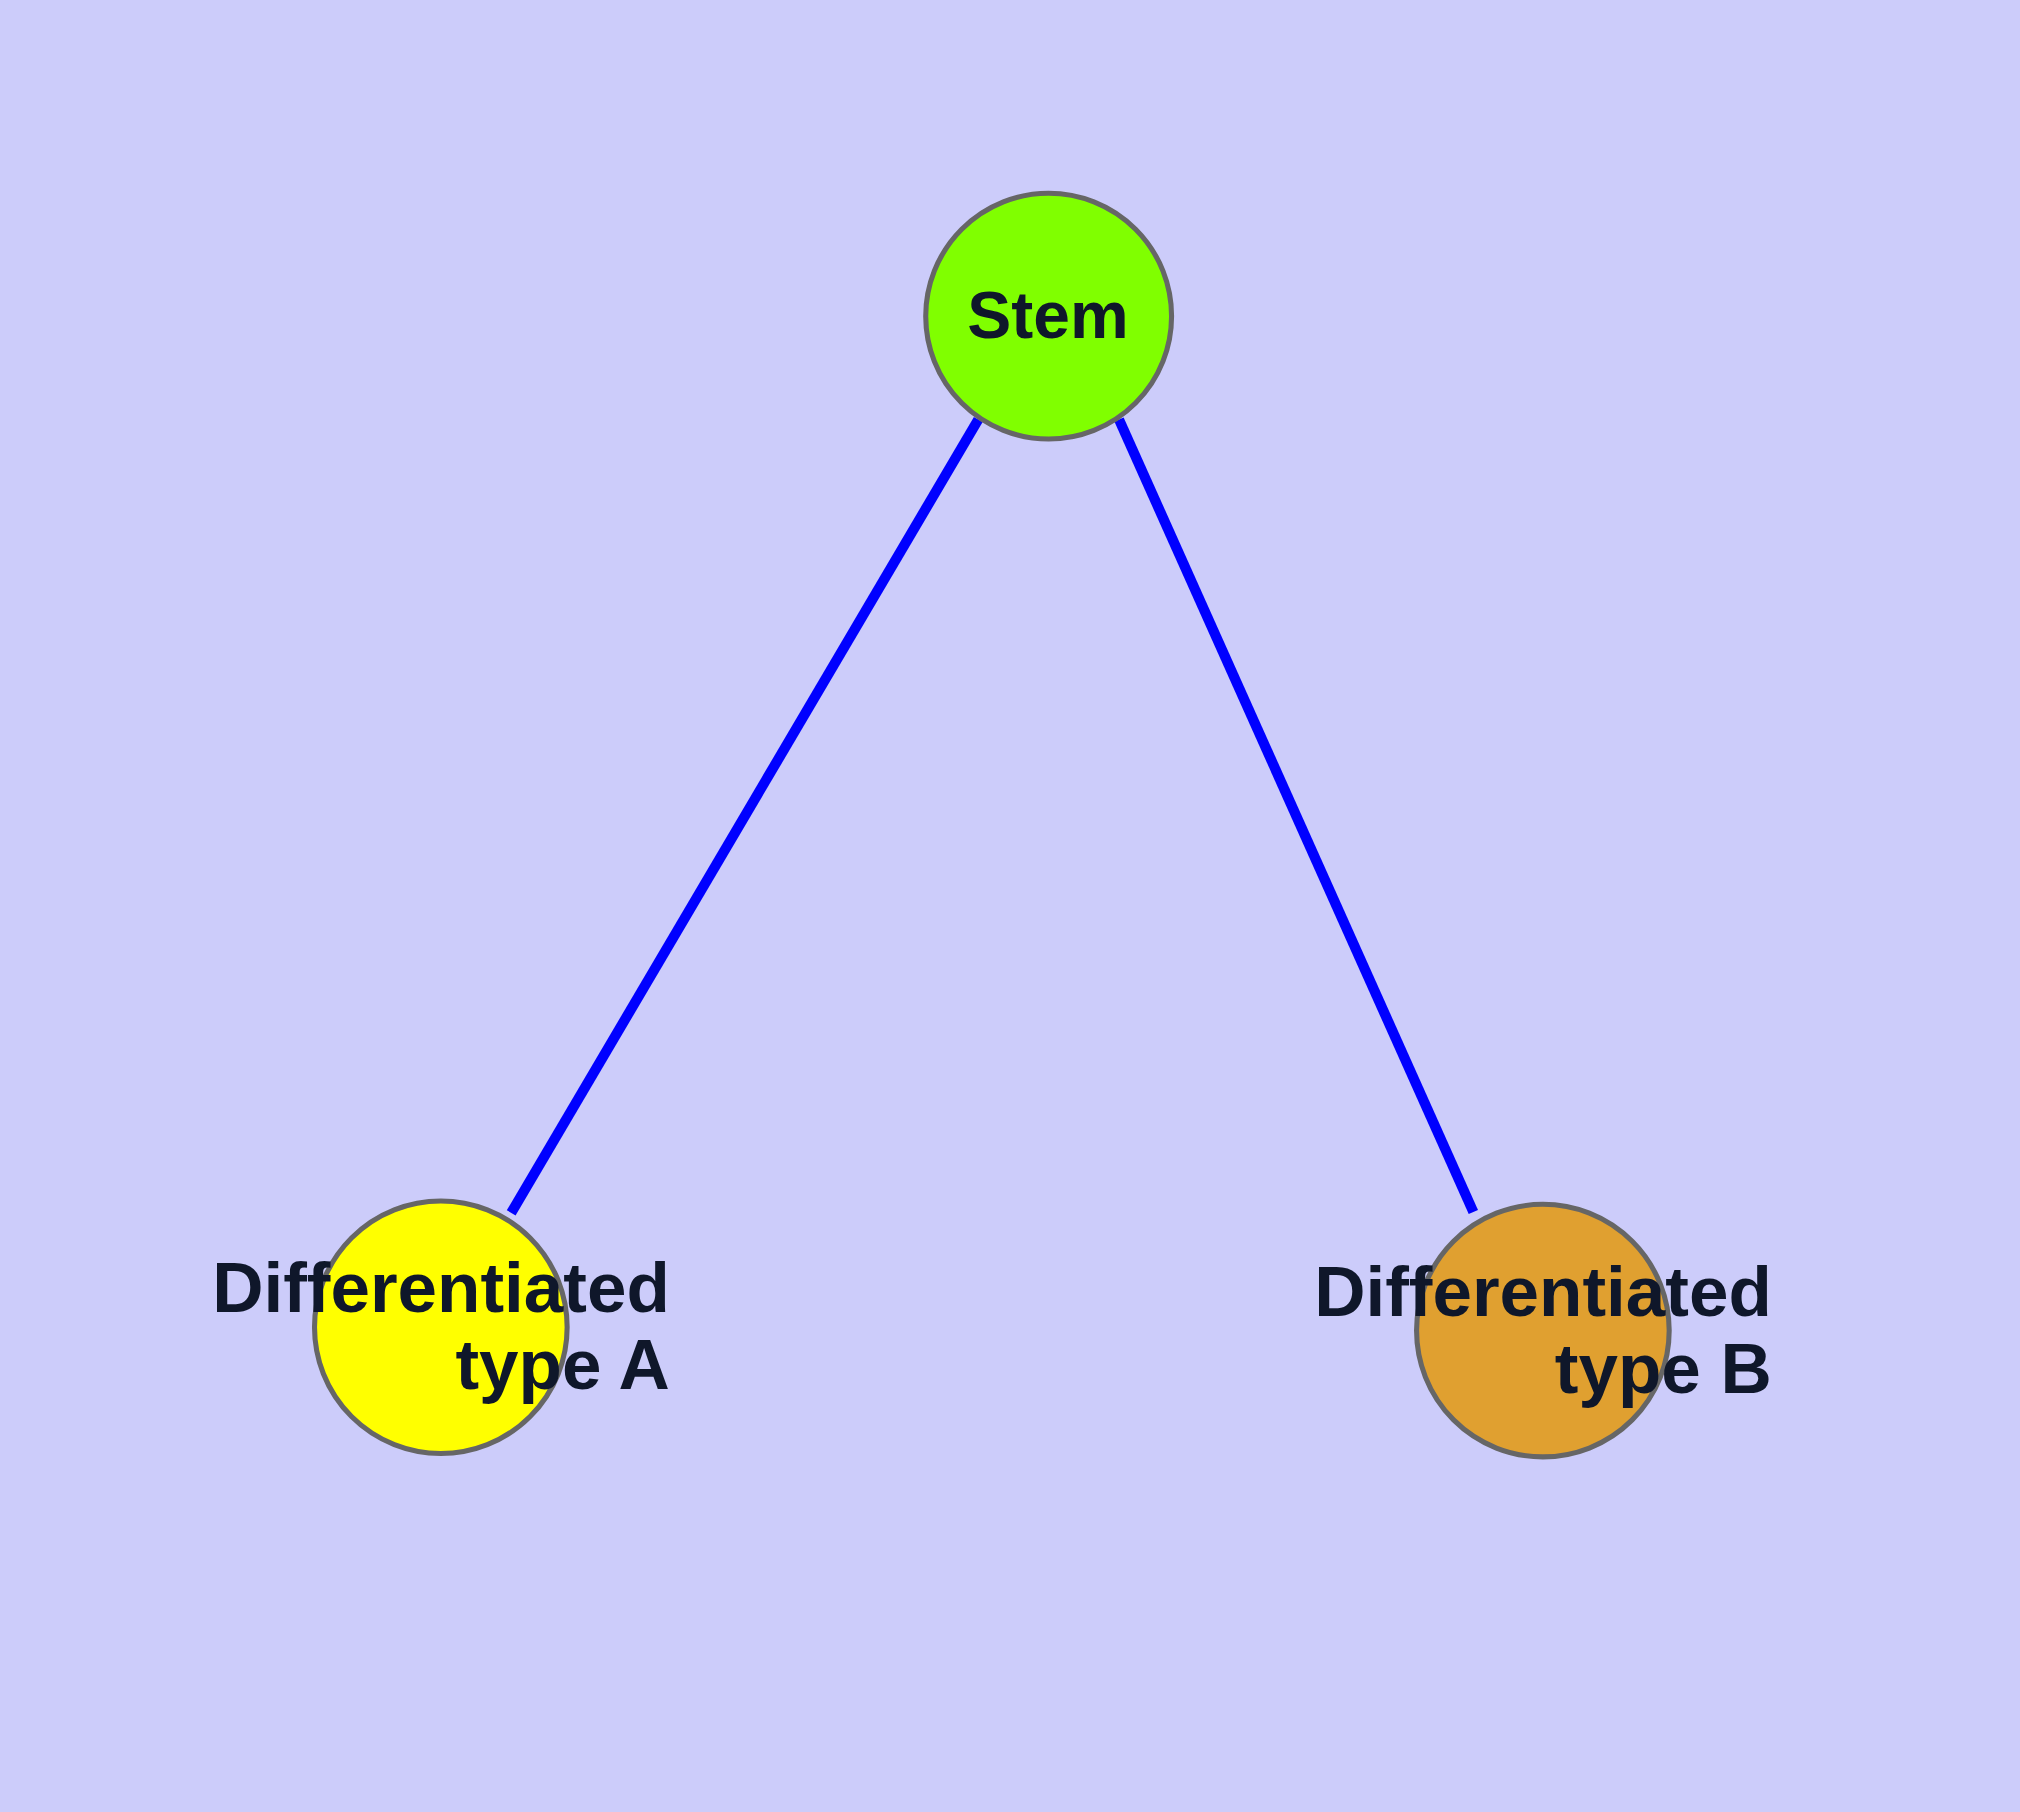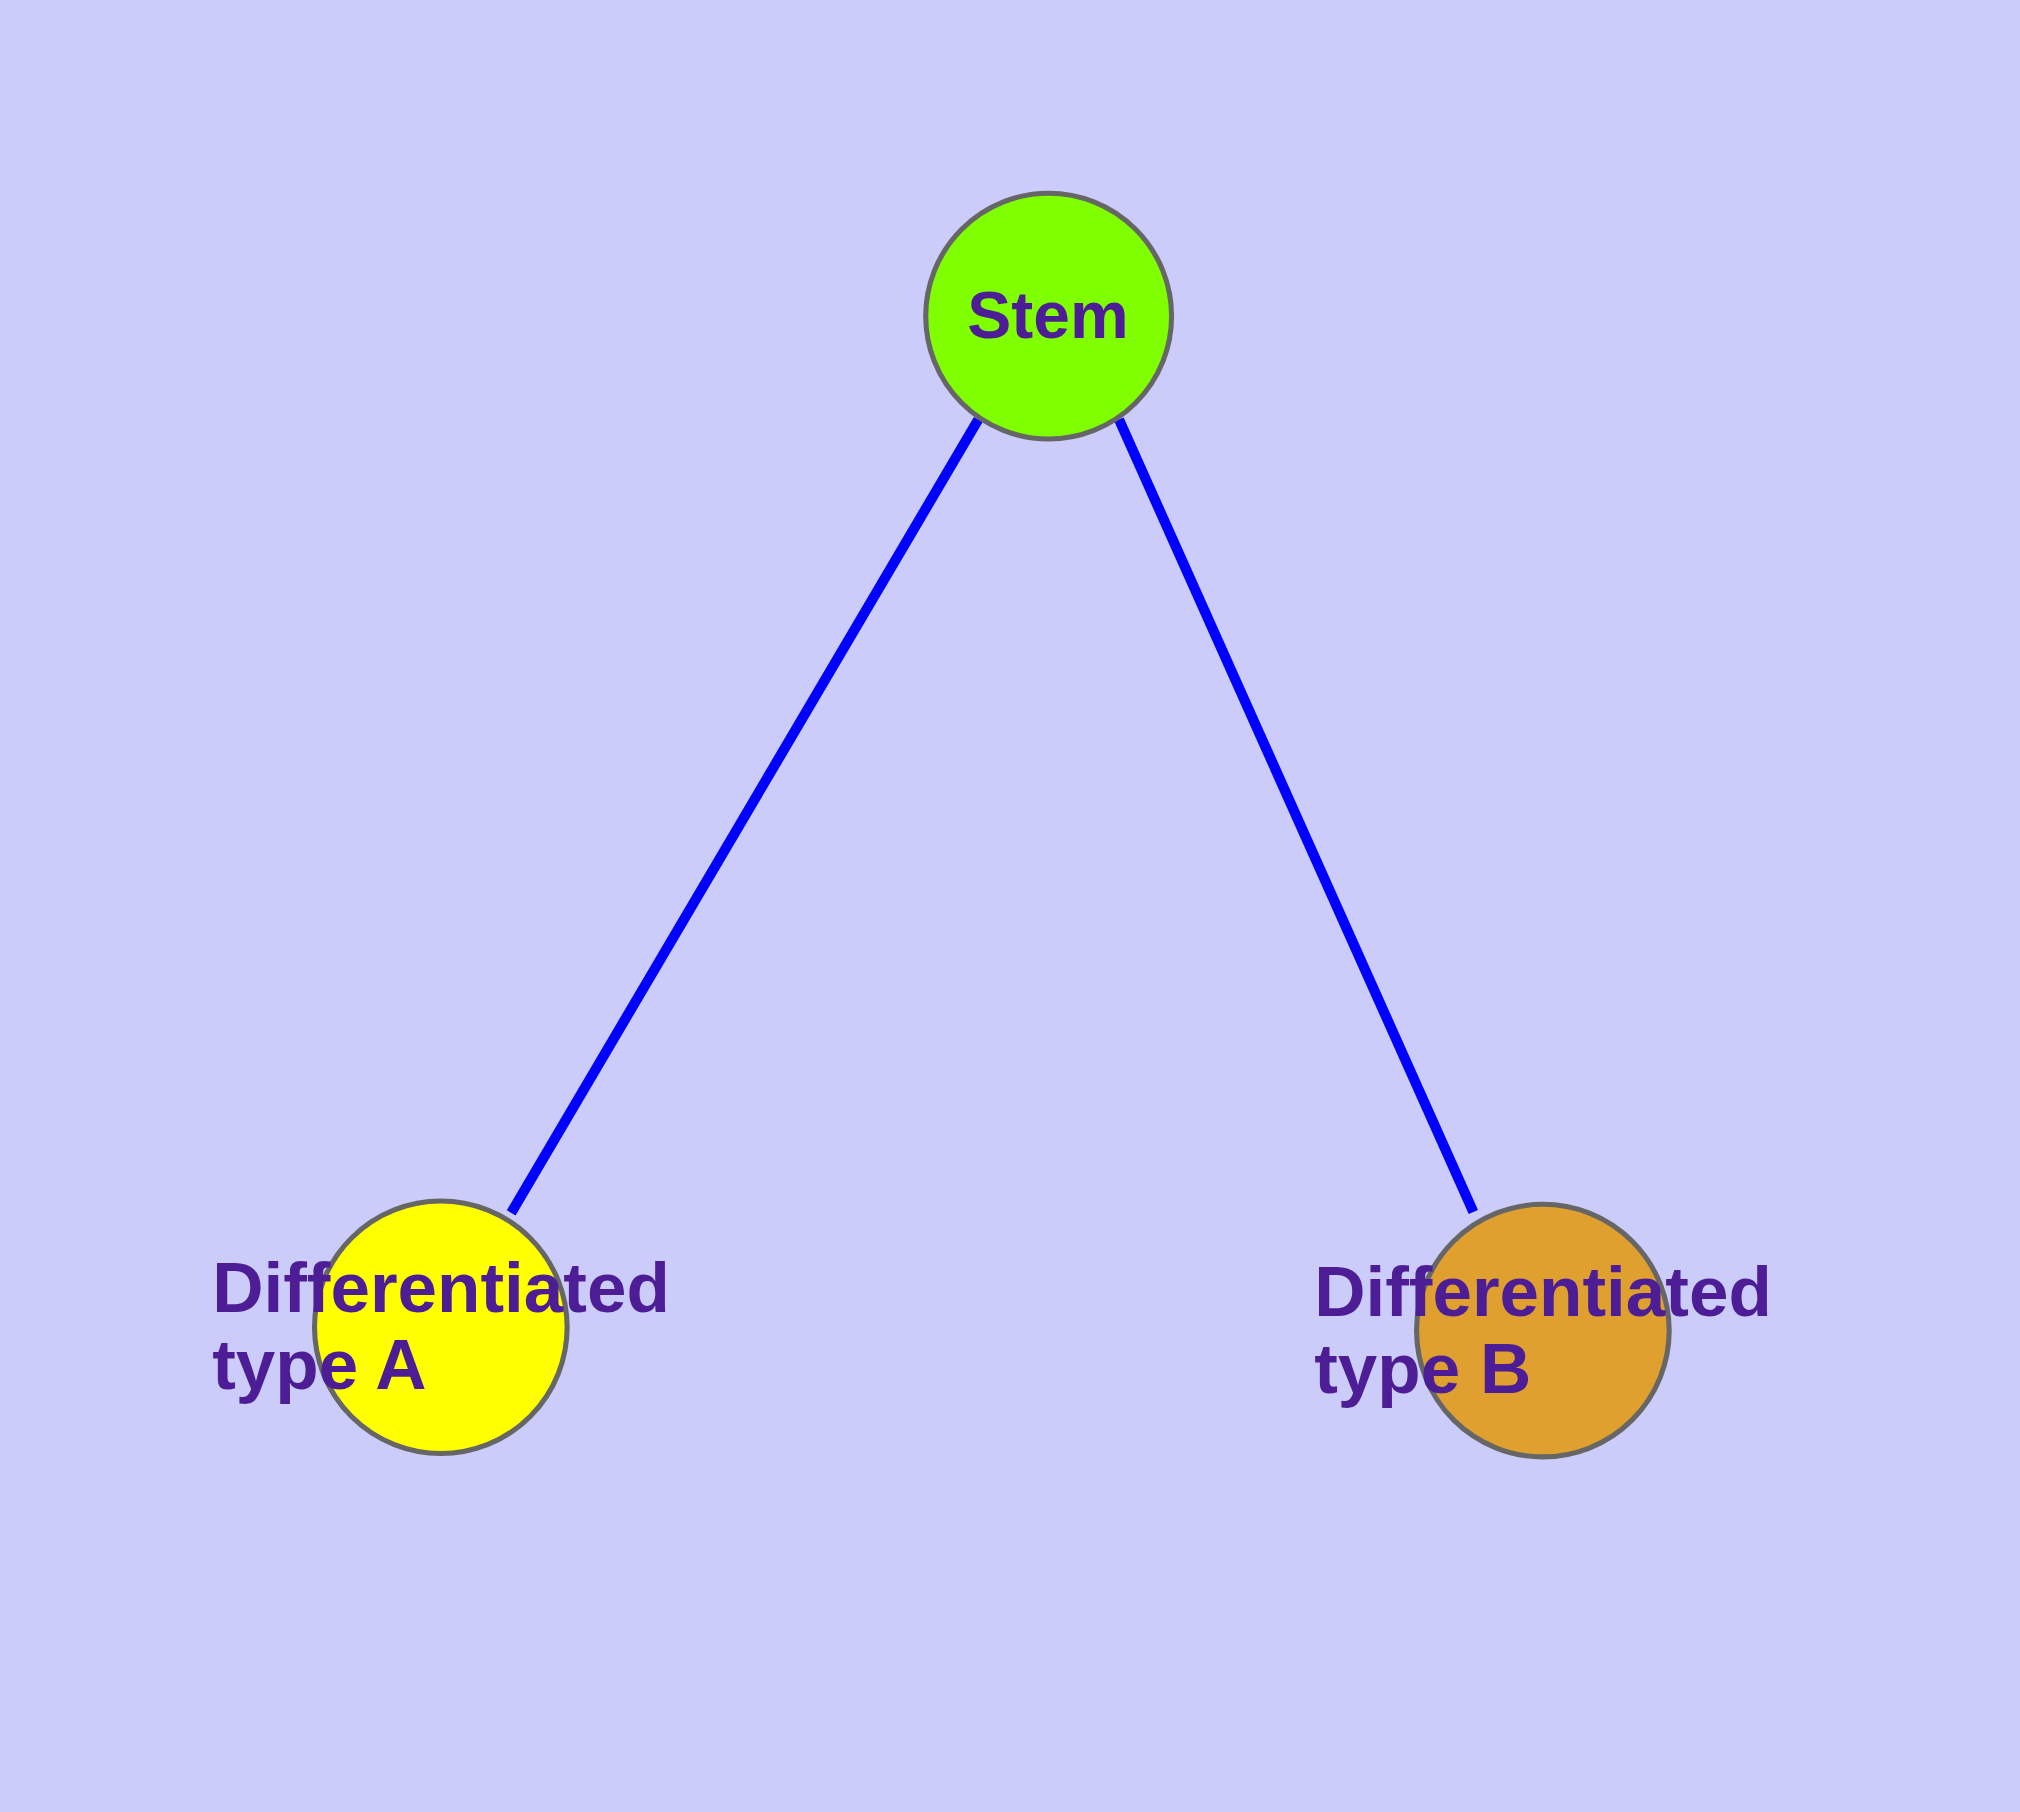--- a/index.html
+++ b/index.html
@@ -18,24 +18,24 @@
   }
   #graph-svg {
     position: absolute;
     left: 0;
     top: 0;
     width: 2021px;
     height: 1812px;
   }
   .node-label {
     position: absolute;
-    text-align: left;
+    text-align: right;
     font-family: "Liberation Sans", sans-serif;
     font-weight: bold;
-    color: #4c1d95;
+    color: #0f172a;
     white-space: pre;
     line-height: 1.08;
     pointer-events: none;
     -webkit-font-smoothing: antialiased;
   }
   #label-stem {
     font-size: 66px;
     left: 1048px;
     top: 316px;
     transform: translate(-50%, -50%);

